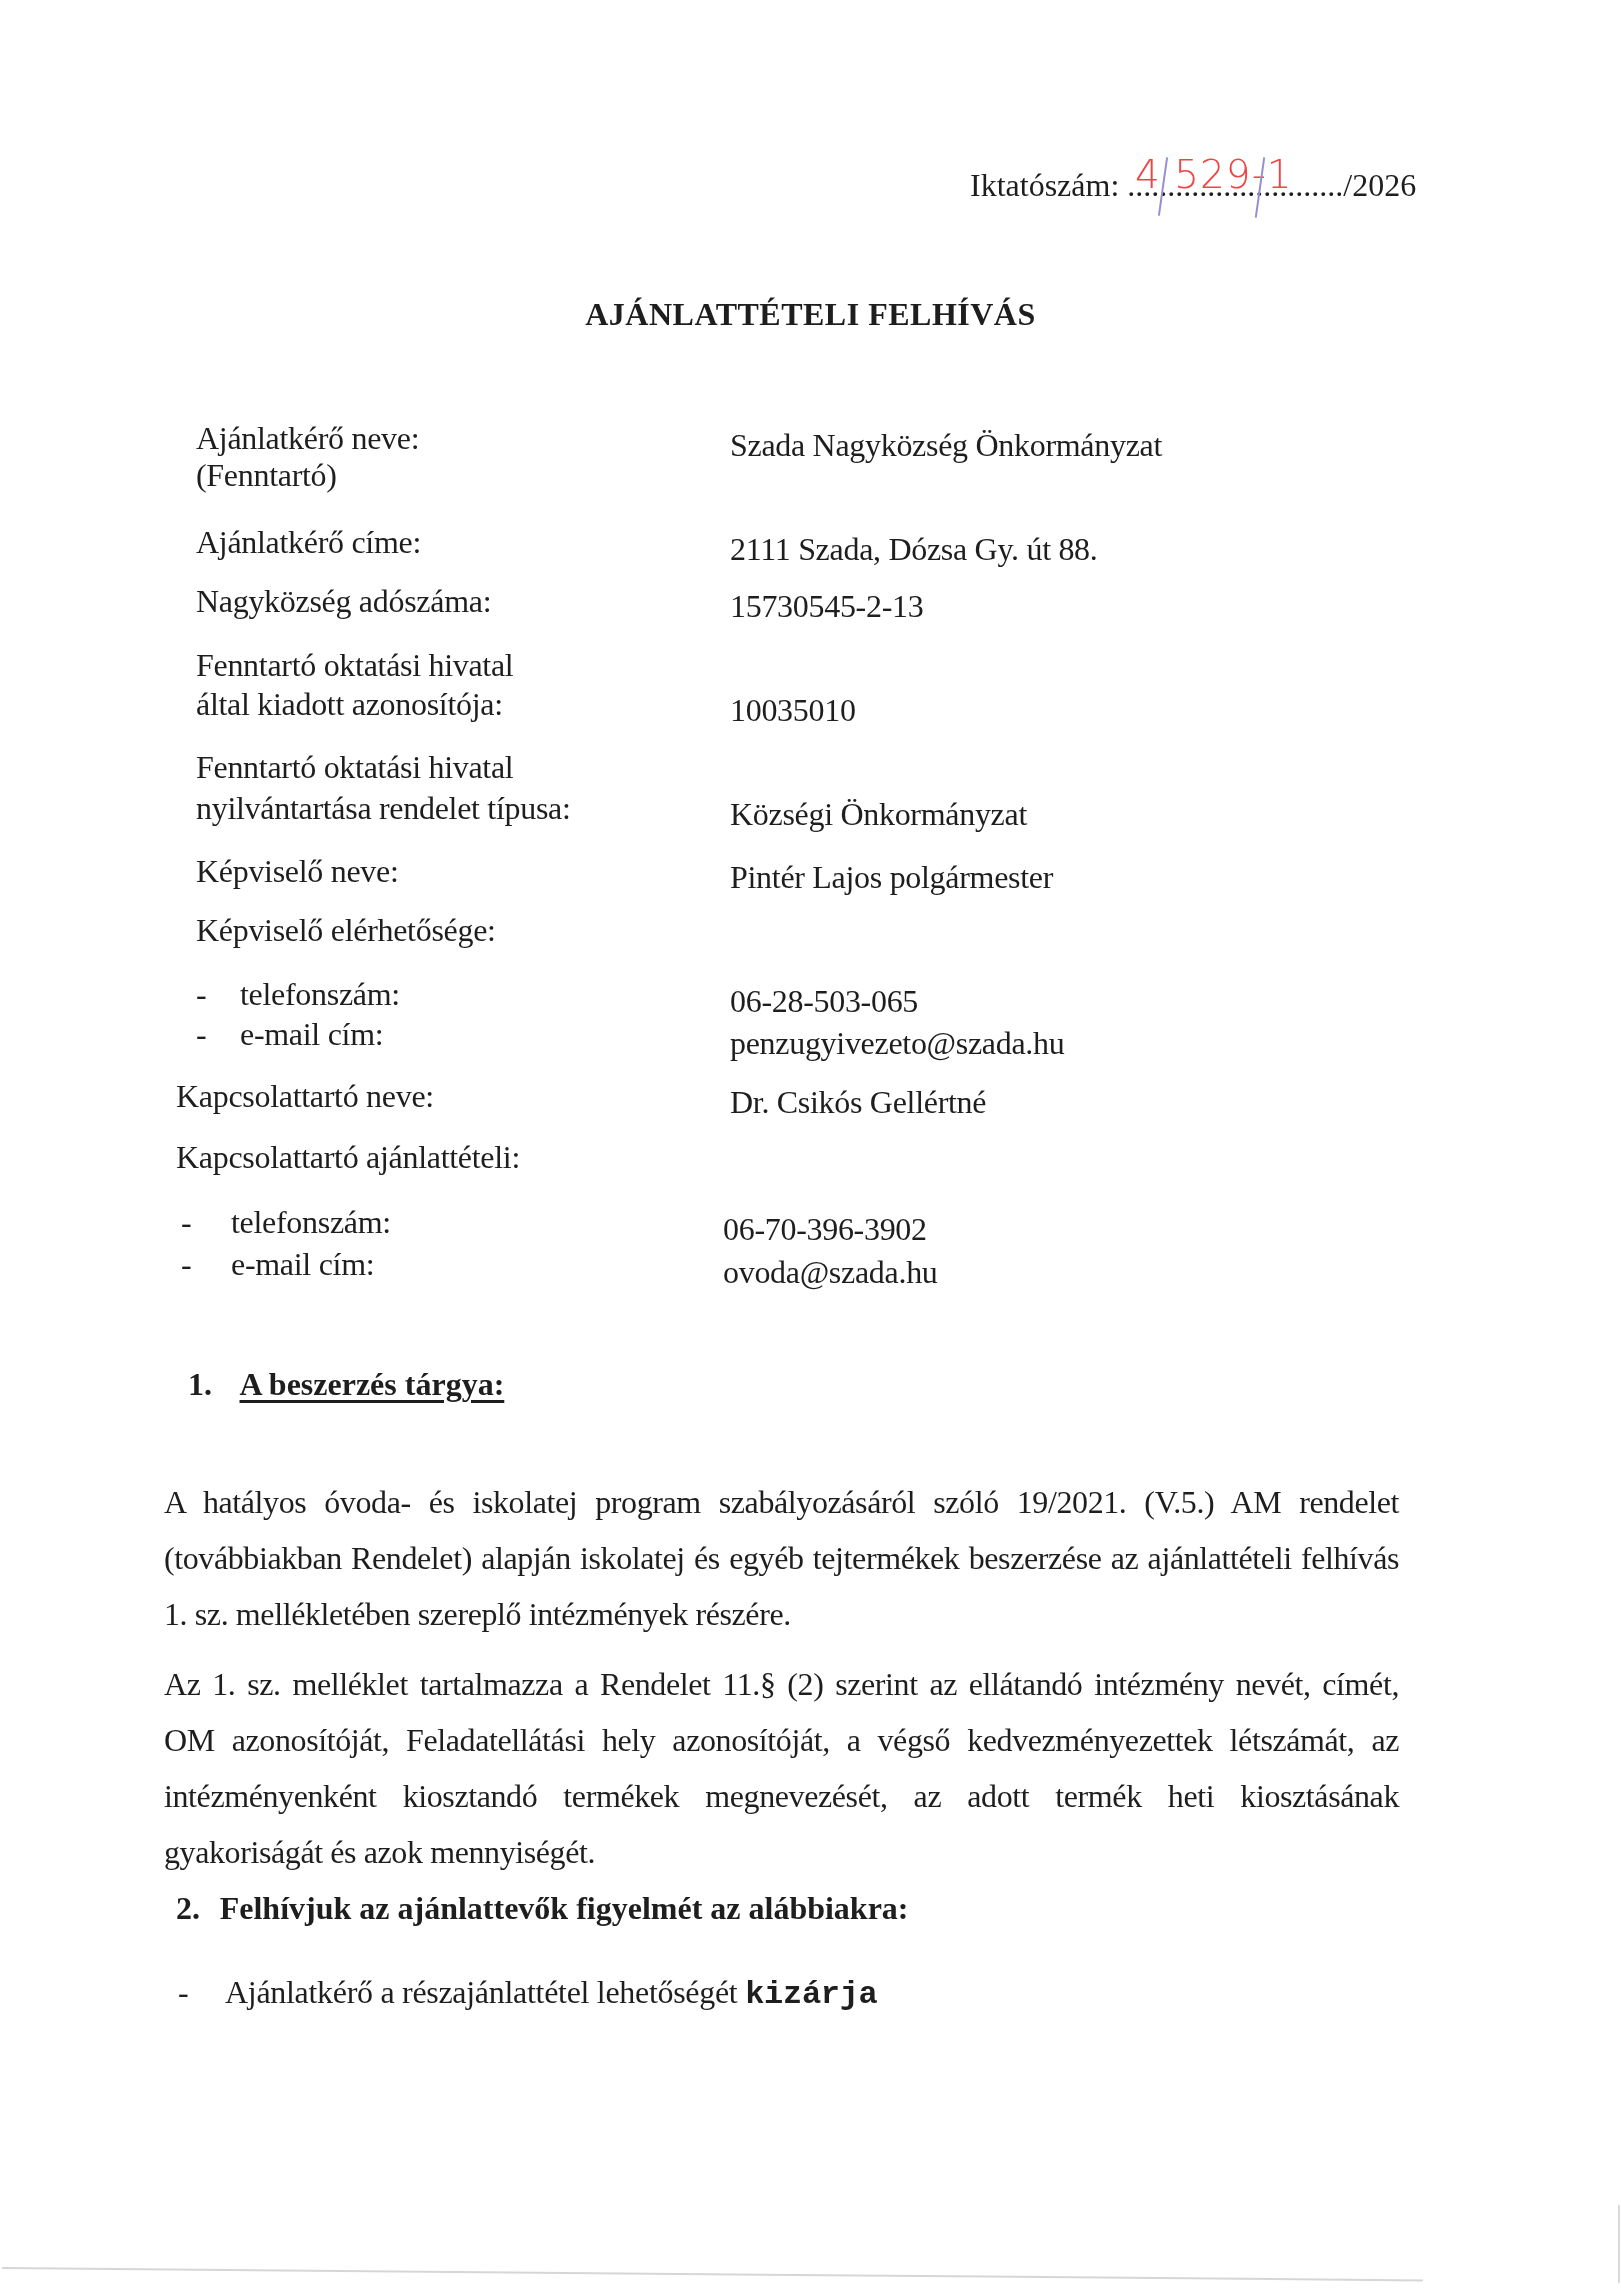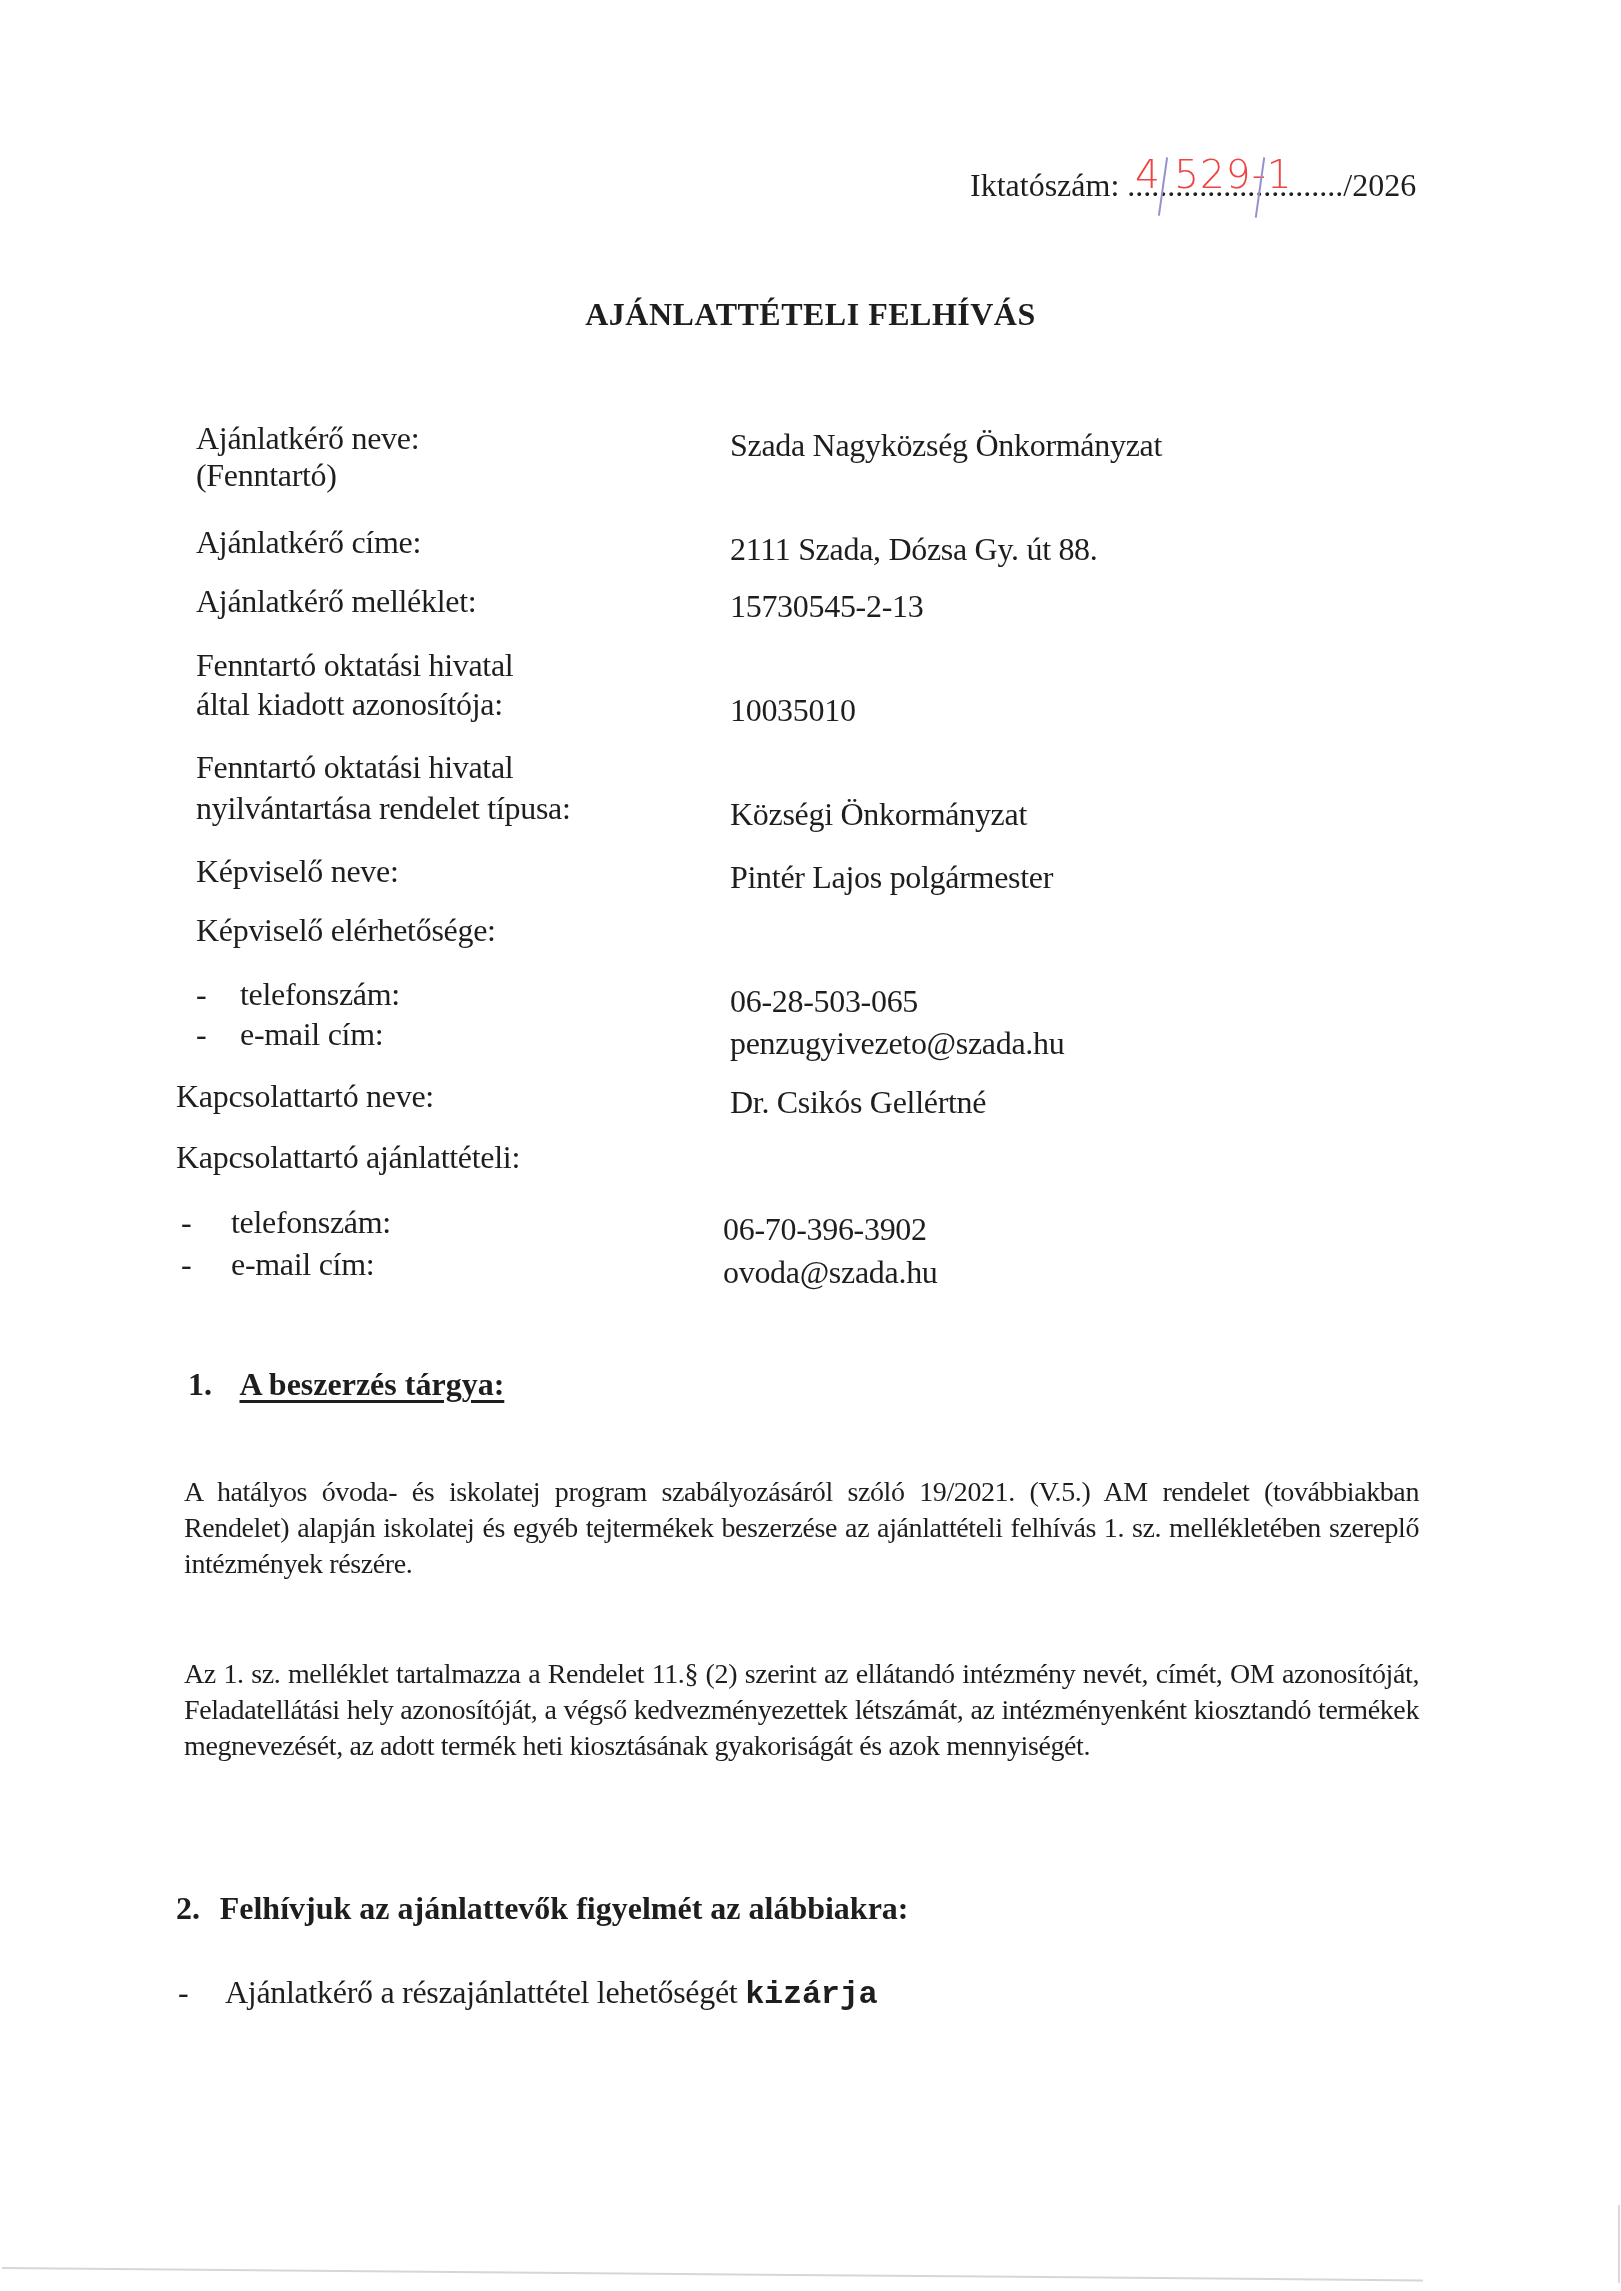--- a/index.html
+++ b/index.html
@@ -25,22 +25,22 @@
       font-weight: bold; font-size: 32px; letter-spacing: 0.5px;
     }
     .label { left: 196px; }
     .value { left: 730px; }
     .dash { left: 196px; }
     .sub { left: 240px; }
     .heading-num { font-weight: bold; font-size: 32px; }
     .heading-text { font-weight: bold; font-size: 32px; }
     .underline { text-decoration: underline; text-decoration-thickness: 2.9px; text-underline-offset: 4.9px; }
     .para {
-      position: absolute; left: 184px; width: 1235px;
-      font-size: 28px; line-height: 36px; text-align: justify; letter-spacing: -0.4px;
+      position: absolute; left: 164px; width: 1235px;
+      font-size: 32px; line-height: 56px; text-align: justify; letter-spacing: -0.4px;
     }
     .bold { font-weight: bold; font-family: Liberation Mono, monospace; }
     .scan-line-bottom {
       position: absolute; left: 2px; top: 2267px; width: 1421px; height: 2px;
       background: #d6d6d6; transform: rotate(0.5deg); transform-origin: left center;
     }
     .scan-line-right {
       position: absolute; left: 1618px; top: 2205px; width: 2px; height: 78px; background: #d9d9d9;
     }
   </style>
@@ -57,21 +57,21 @@
 
 <div class="abs title">AJÁNLATTÉTELI FELHÍVÁS</div>
 
 <div class="abs reg label" style="top:420px;">Ajánlatkérő neve:</div>
 <div class="abs reg label" style="top:457px;">(Fenntartó)</div>
 <div class="abs reg value" style="top:427px;">Szada Nagyközség Önkormányzat</div>
 
 <div class="abs reg label" style="top:524px;">Ajánlatkérő címe:</div>
 <div class="abs reg value" style="top:531px;">2111 Szada, Dózsa Gy. út 88.</div>
 
-<div class="abs reg label" style="top:583px;">Ajánlatkérő melléklet:</div>
+<div class="abs reg label" style="top:583px;">Nagyközség adószáma:</div>
 <div class="abs reg value" style="top:588px;">15730545-2-13</div>
 
 <div class="abs reg label" style="top:647px;">Fenntartó oktatási hivatal</div>
 <div class="abs reg label" style="top:686px;">által kiadott azonosítója:</div>
 <div class="abs reg value" style="top:692px;">10035010</div>
 
 <div class="abs reg label" style="top:749px;">Fenntartó oktatási hivatal</div>
 <div class="abs reg label" style="top:790px;">nyilvántartása rendelet típusa:</div>
 <div class="abs reg value" style="top:796px;">Községi Önkormányzat</div>
 

